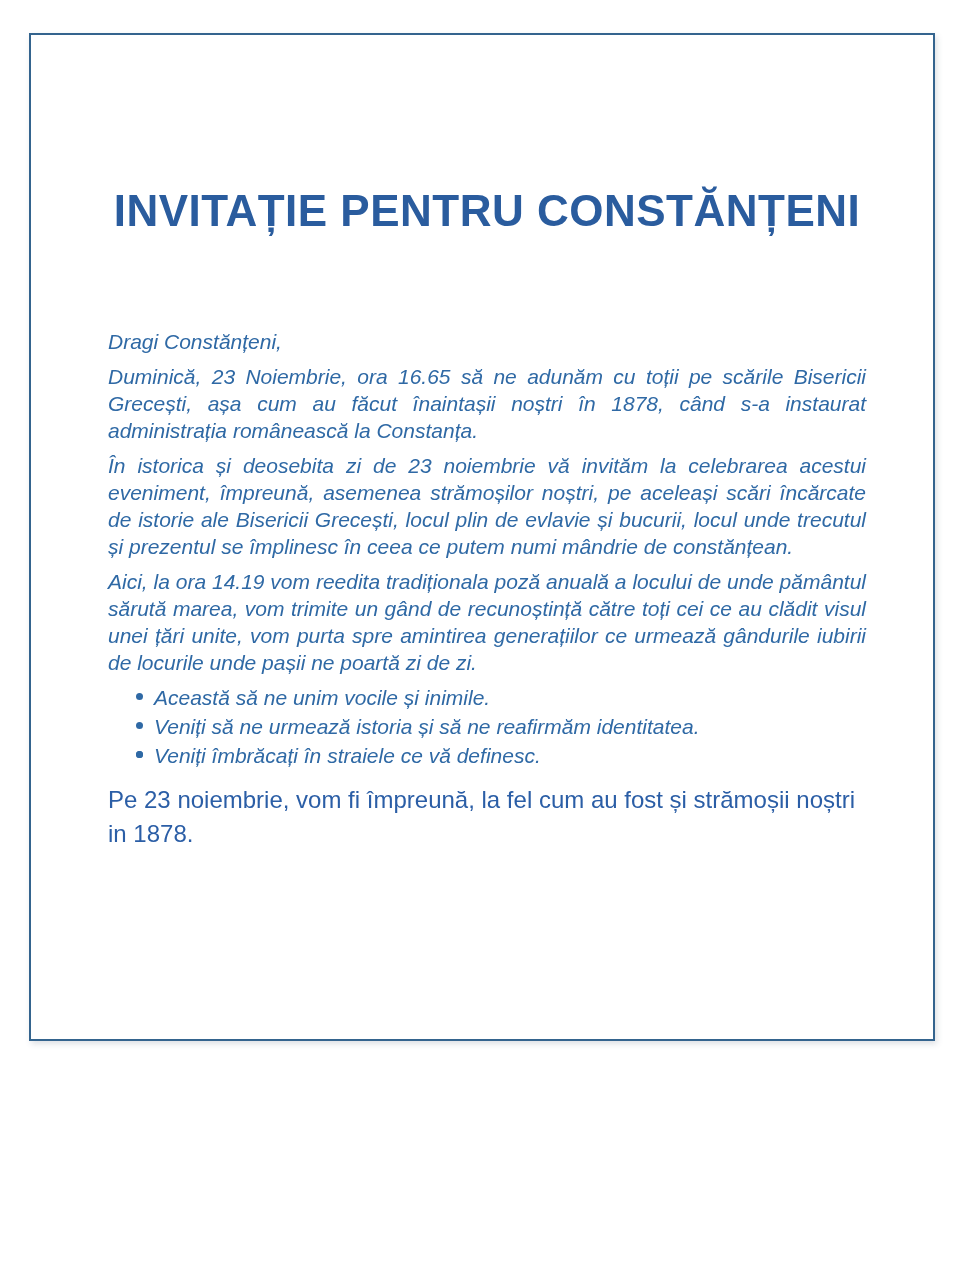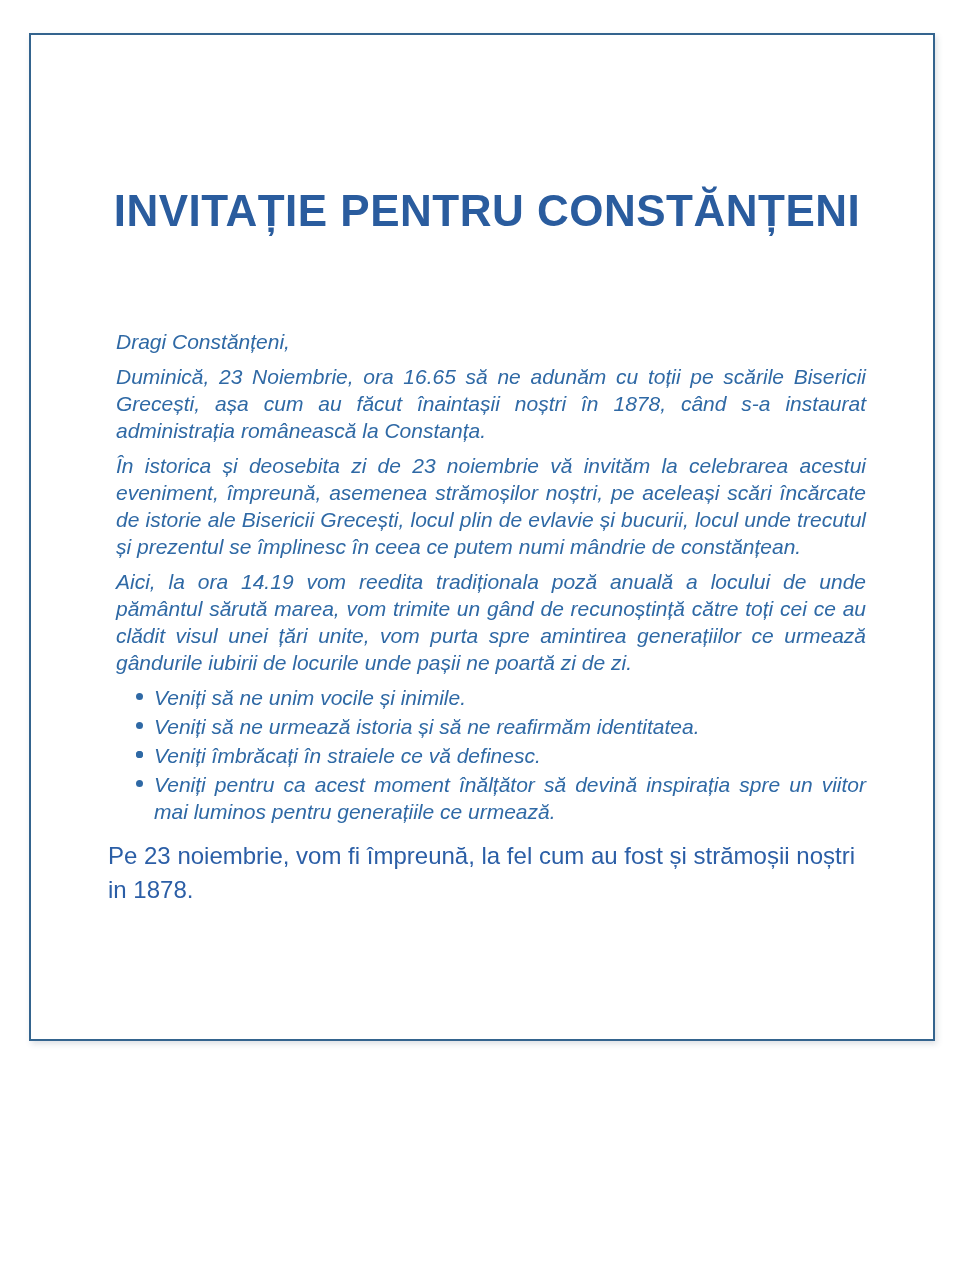--- a/index.html
+++ b/index.html
@@ -30,21 +30,21 @@
     margin: 0 0 90px 0;
     font-size: 44px;
     line-height: 1.2;
     font-weight: bold;
     letter-spacing: 0.5px;
     text-align: center;
     color: #2a5c9e;
     white-space: nowrap;
   }
   .body-par {
-    margin: 0 0 8px 8px;
+    margin: 0 0 8px 0;
     font-size: 21px;
     line-height: 27px;
     font-style: italic;
     color: #2f69a5;
     text-align: justify;
   }
   .salutation {
     text-align: left;
   }
   .bullet-list {
@@ -93,34 +93,30 @@
   <p class="body-par">Duminică, 23 Noiembrie, ora 16.65 să ne adunăm cu toții pe scările Bisericii Grecești, așa cum au făcut înaintașii noștri în 1878, când s-a instaurat administrația românească la Constanța.</p>
 
 
   <p class="body-par">În istorica și deosebita zi de 23 noiembrie vă invităm la celebrarea acestui eveniment, împreună, asemenea strămoșilor noștri, pe aceleași scări încărcate de istorie ale Bisericii Grecești, locul plin de evlavie și bucurii, locul unde trecutul și prezentul se împlinesc în ceea ce putem numi mândrie de  constănțean.</p>
 
   <p class="body-par">Aici, la ora 14.19 vom reedita tradiționala poză anuală a locului de unde pământul sărută marea, vom trimite un gând de recunoștință către toți cei ce au clădit visul unei țări unite, vom purta spre amintirea generațiilor ce urmează gândurile iubirii de locurile unde pașii ne poartă zi de zi.</p>
 
   <ul class="bullet-list">
     <li>
       <span class="dot"></span>
-      <span>Veniți să ne unim vocile și inimile.</span>
+      <span>Această să ne unim vocile și inimile.</span>
     </li>
     <li>
       <span class="dot"></span>
       <span>Veniți să ne urmează istoria și să ne reafirmăm identitatea.</span>
     </li>
     <li>
       <span class="dot"></span>
     </li>
     <li>
       <span class="dot"></span>
       <span>Veniți îmbrăcați în straiele ce vă definesc.</span>
     </li>
-    <li>
-      <span class="dot"></span>
-      <span>Veniți pentru ca acest moment înălțător să devină inspirația spre un viitor mai luminos pentru generațiile ce urmează.</span>
-    </li>
   </ul>
 
   <p class="closing">Pe 23 noiembrie, vom fi împreună, la fel cum au fost și strămoșii noștri in 1878.</p>
 
 </div>
 
 </body></html>

